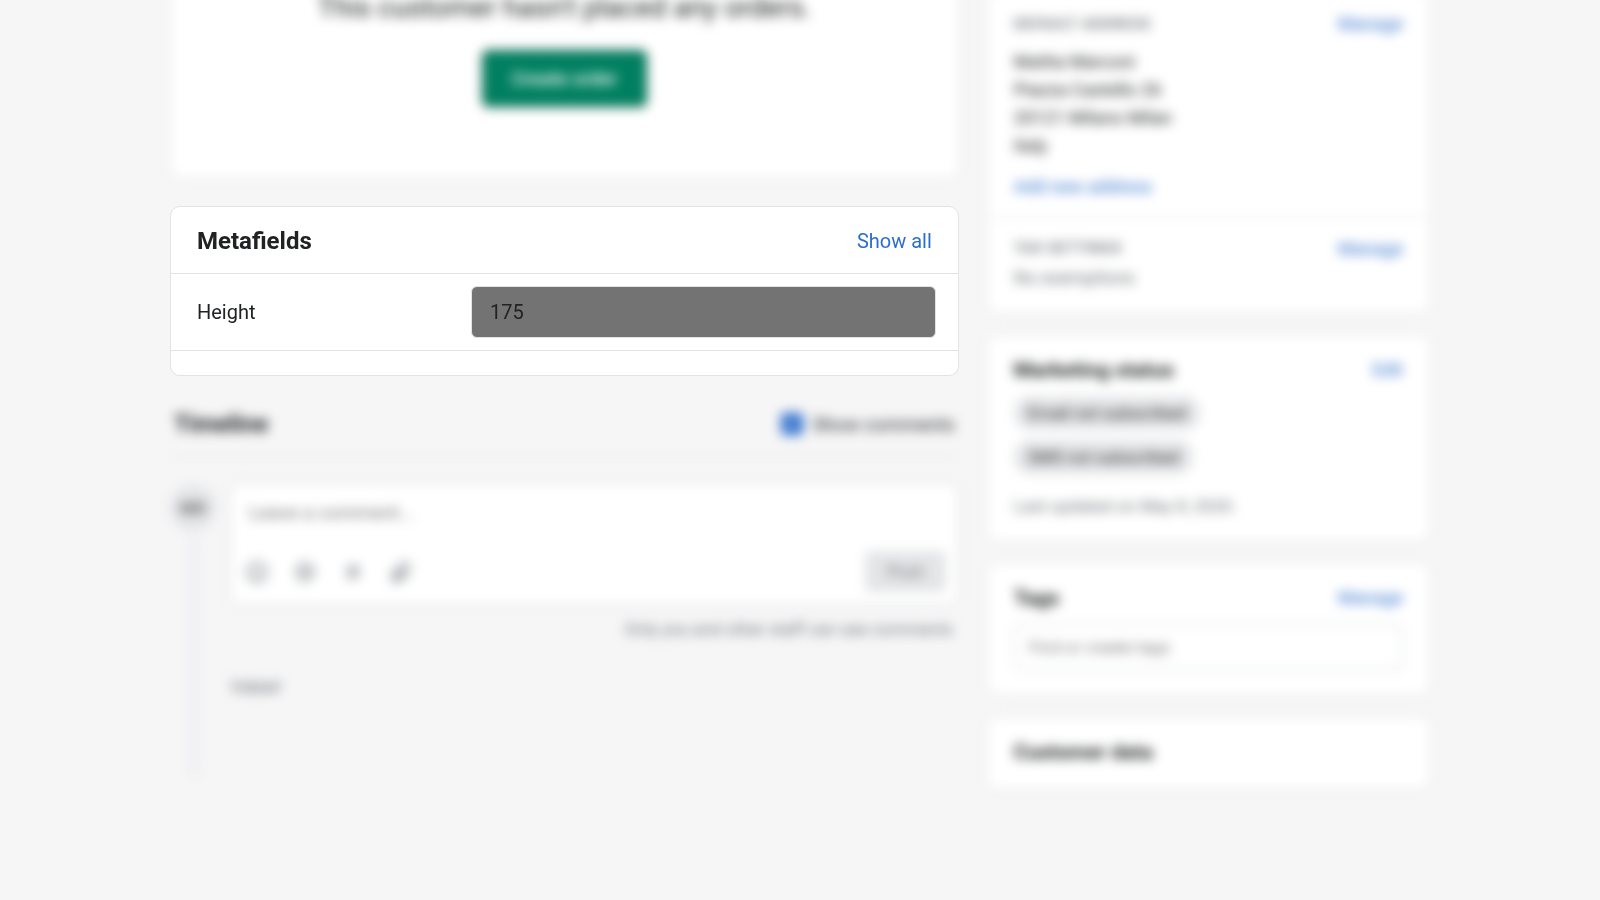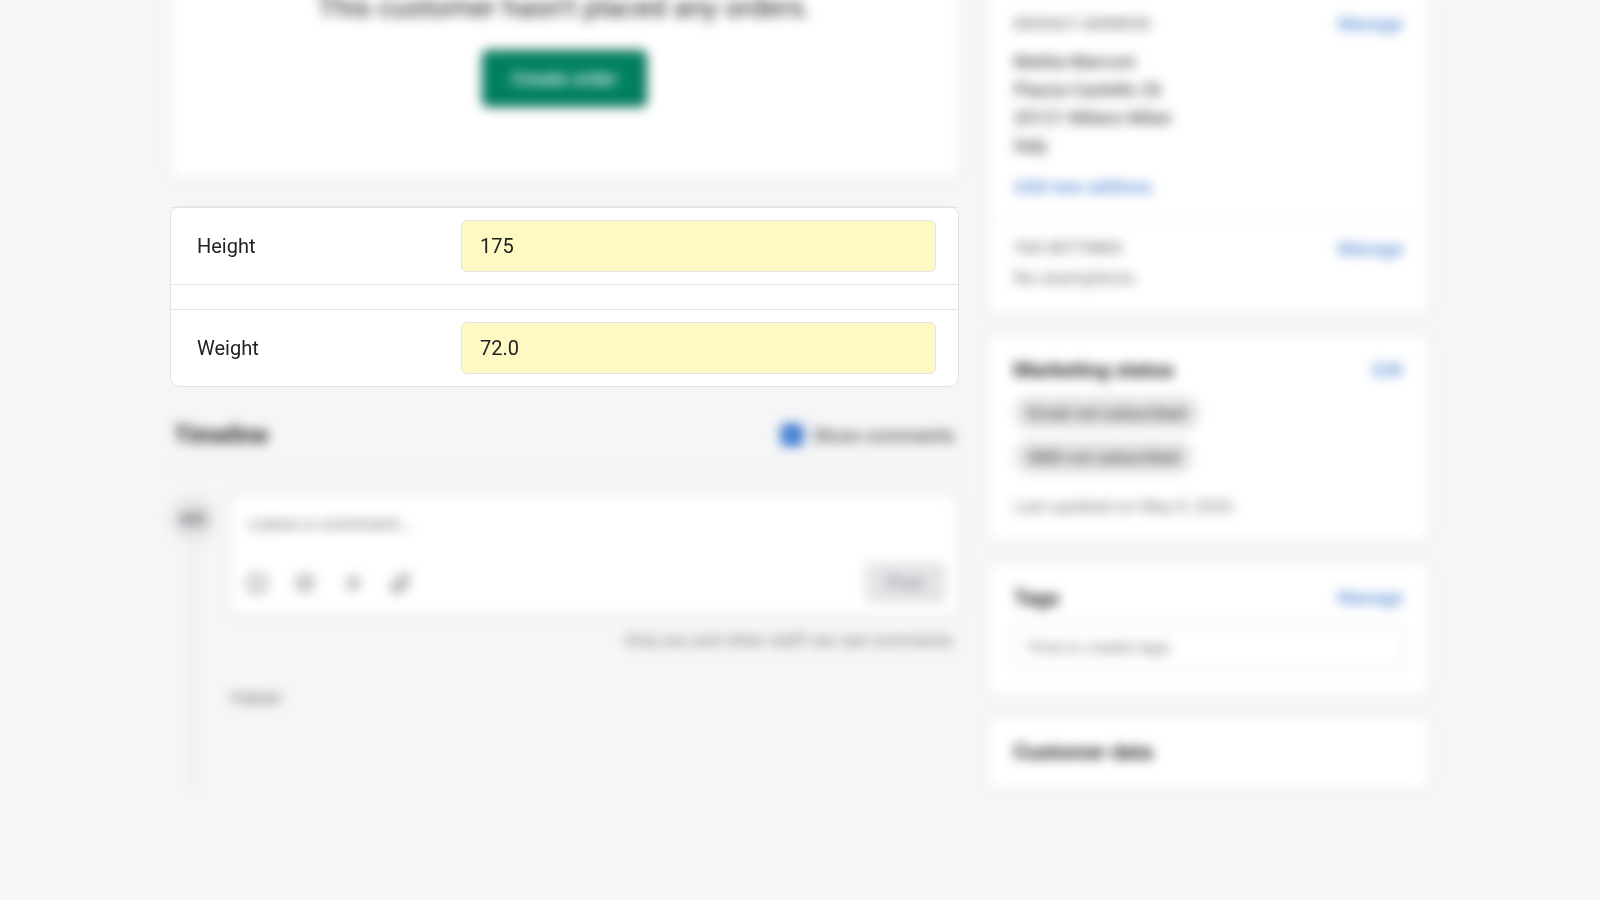--- a/index.html
+++ b/index.html
@@ -85,31 +85,31 @@
       color: #2c6ecb;
       font-size: 20px;
       cursor: pointer;
       font-weight: 400;
     }
     .mf-row {
       display: flex;
       align-items: center;
       border-top: 1px solid #e1e3e5;
       padding: 12px 22px 12px 26px;
-      gap: 4px;
+      gap: 14px;
     }
     .mf-label {
       width: 260px;
       font-size: 20px;
       color: #202223;
       font-weight: 400;
     }
     .mf-input {
       flex: 1;
-      background: #fef9c3;
+      background: #737373;
       border: 1px solid #e1e3e5;
       border-radius: 6px;
       padding: 13px 18px;
       font-size: 20px;
       color: #202223;
     }
     
     .timeline-header {
       display: flex;
       justify-content: space-between;
@@ -317,29 +317,29 @@
 <div class="page-wrap">
 
   <div class="main-col">
 
     <div class="card orders-card blurred">
       <div class="orders-empty-text">This customer hasn't placed any orders.</div>
       <button class="create-order-btn">Create order</button>
     </div>
 
     <div class="card metafields-card">
+      <div class="mf-header">
+        <div class="mf-title">Metafields</div>
+        <a class="mf-showall">Show all</a>
+      </div>
       <div class="mf-row">
         <div class="mf-label">Height</div>
         <input class="mf-input" value="175" style="">
       </div>
       <div class="mf-row">
-      </div>
-      <div class="mf-row">
-        <div class="mf-label">Weight</div>
-        <input class="mf-input" value="72.0" style="">
       </div>
     </div>
 
     <div class="blurred">
       <div class="timeline-header">
         <div class="timeline-title">Timeline</div>
         <div class="timeline-check-wrap">
           <span class="tl-checkbox"></span>
           <span class="tl-check-label">Show comments</span>
         </div>

